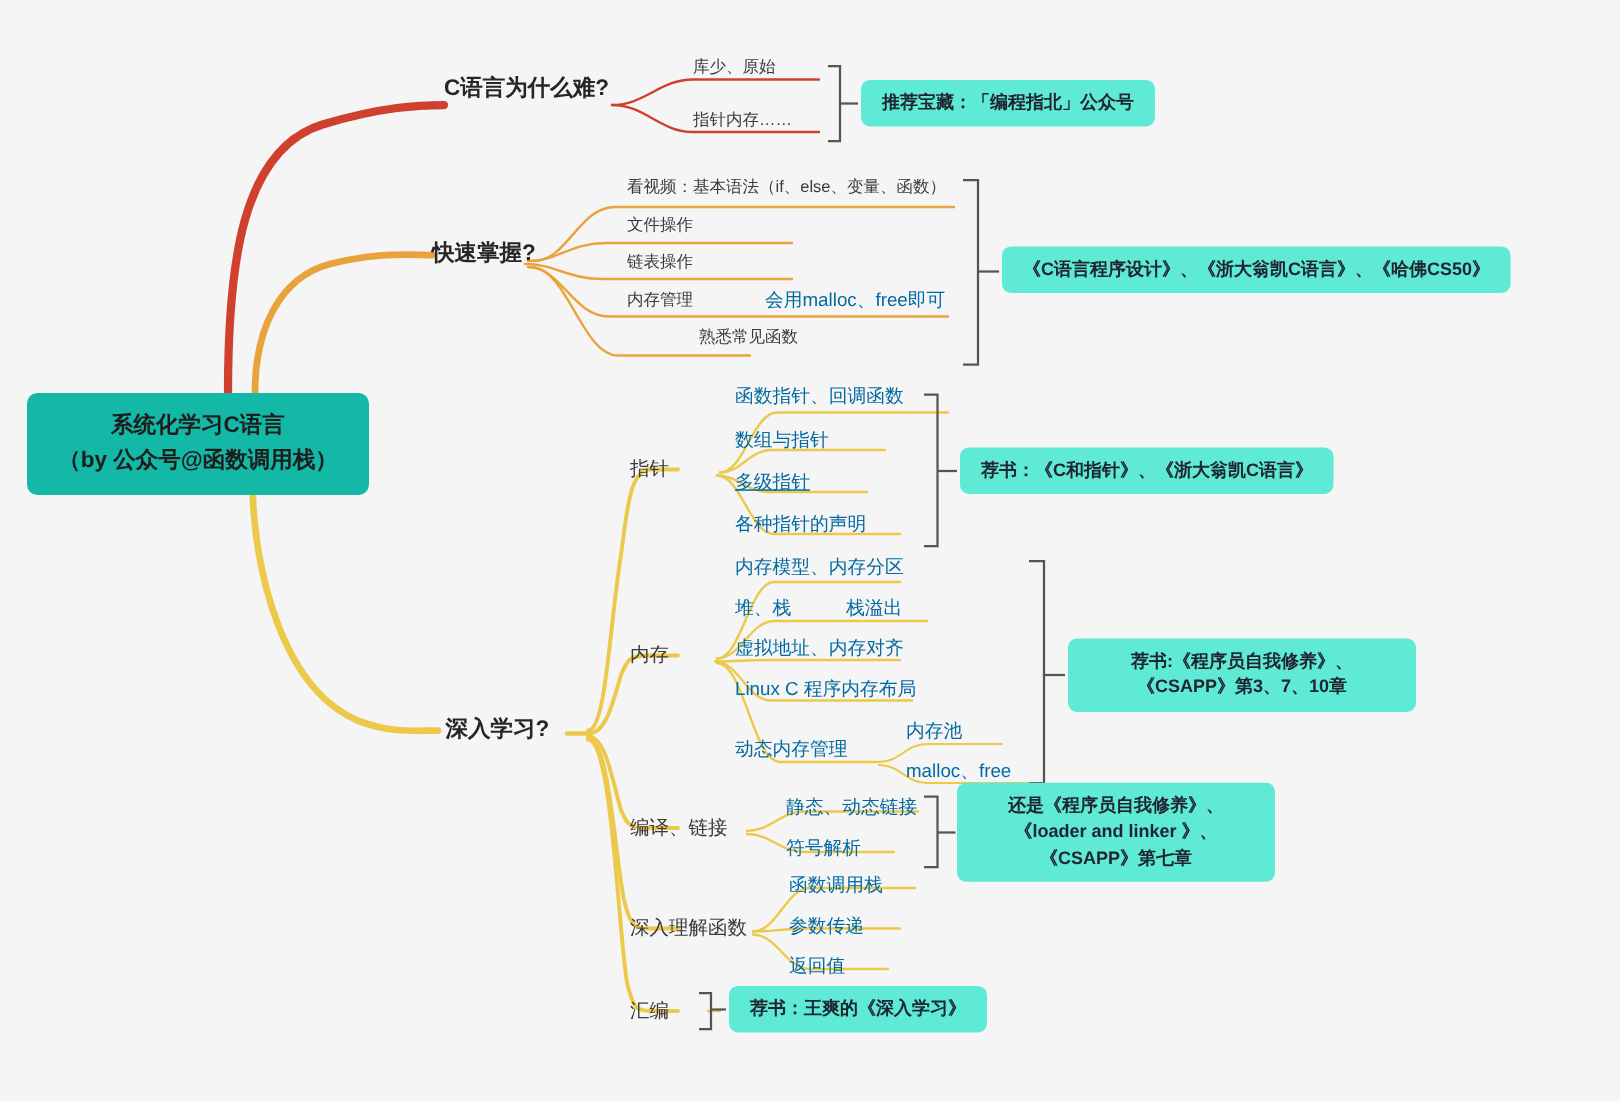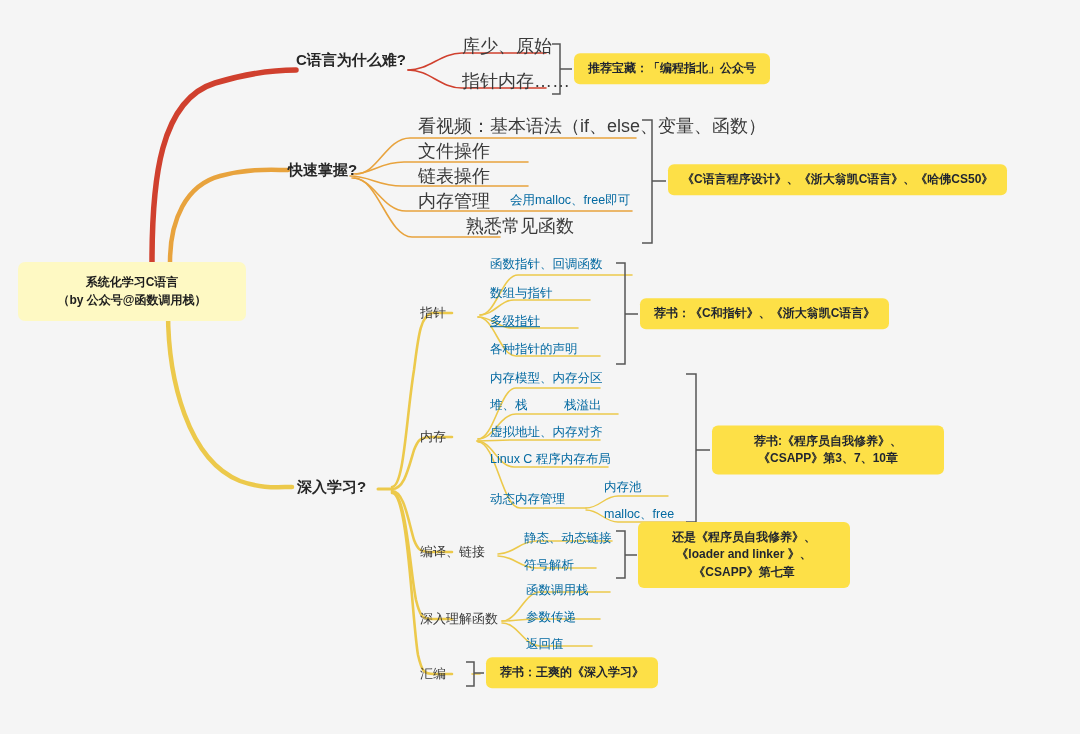--- a/index.html
+++ b/index.html
@@ -16,55 +16,55 @@
     position:absolute;
     color:#2b2b2b;
     white-space:nowrap;
     line-height:1.25;
   }
   
   .root-node{
     left:18px;top:262px;
     width:228px;
     box-sizing:border-box;
-    background:#fef9c3;
+    background:#14b8a6;
     border-radius:7px;
     padding:11px 8px 12px 8px;
     text-align:center;
-    font-size:12px;
+    font-size:15px;
     font-weight:bold;
     color:#1d1d1d;
     line-height:1.5;
     box-shadow:0 0 0 0 rgba(0,0,0,0);
   }
   .root-node .l2{font-weight:bold;}
   
   .l1{
     font-size:15px;
     font-weight:bold;
     color:#262626;
     transform:translateY(-50%);
   }
   
   .l2lab{
-    font-size:18px;
+    font-size:11px;
     font-weight:normal;
     color:#3a3a3a;
     transform:translateY(-50%);
   }
   
   .l3lab{
     font-size:12.5px;
     color:#0369a1;
     transform:translateY(-50%);
   }
   
   .chip{
     position:absolute;
-    background:#fde047;
+    background:#5eead4;
     border-radius:6px;
     color:#1f2430;
     font-size:12px;
     font-weight:bold;
     padding:7px 14px;
     box-sizing:border-box;
     transform:translateY(-50%);
     line-height:1.45;
     white-space:nowrap;
   }

